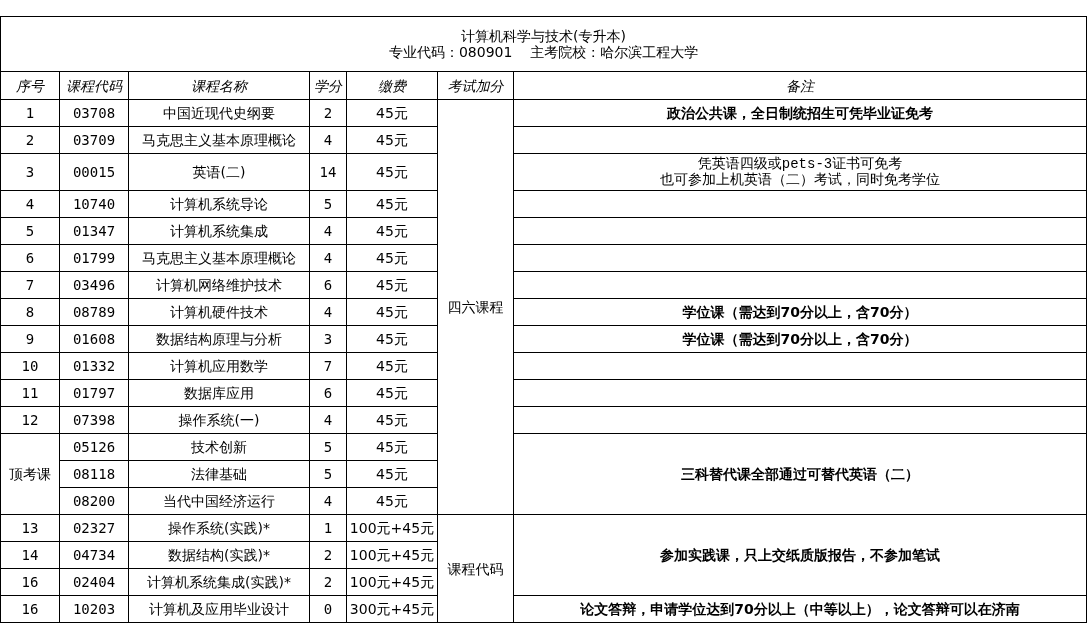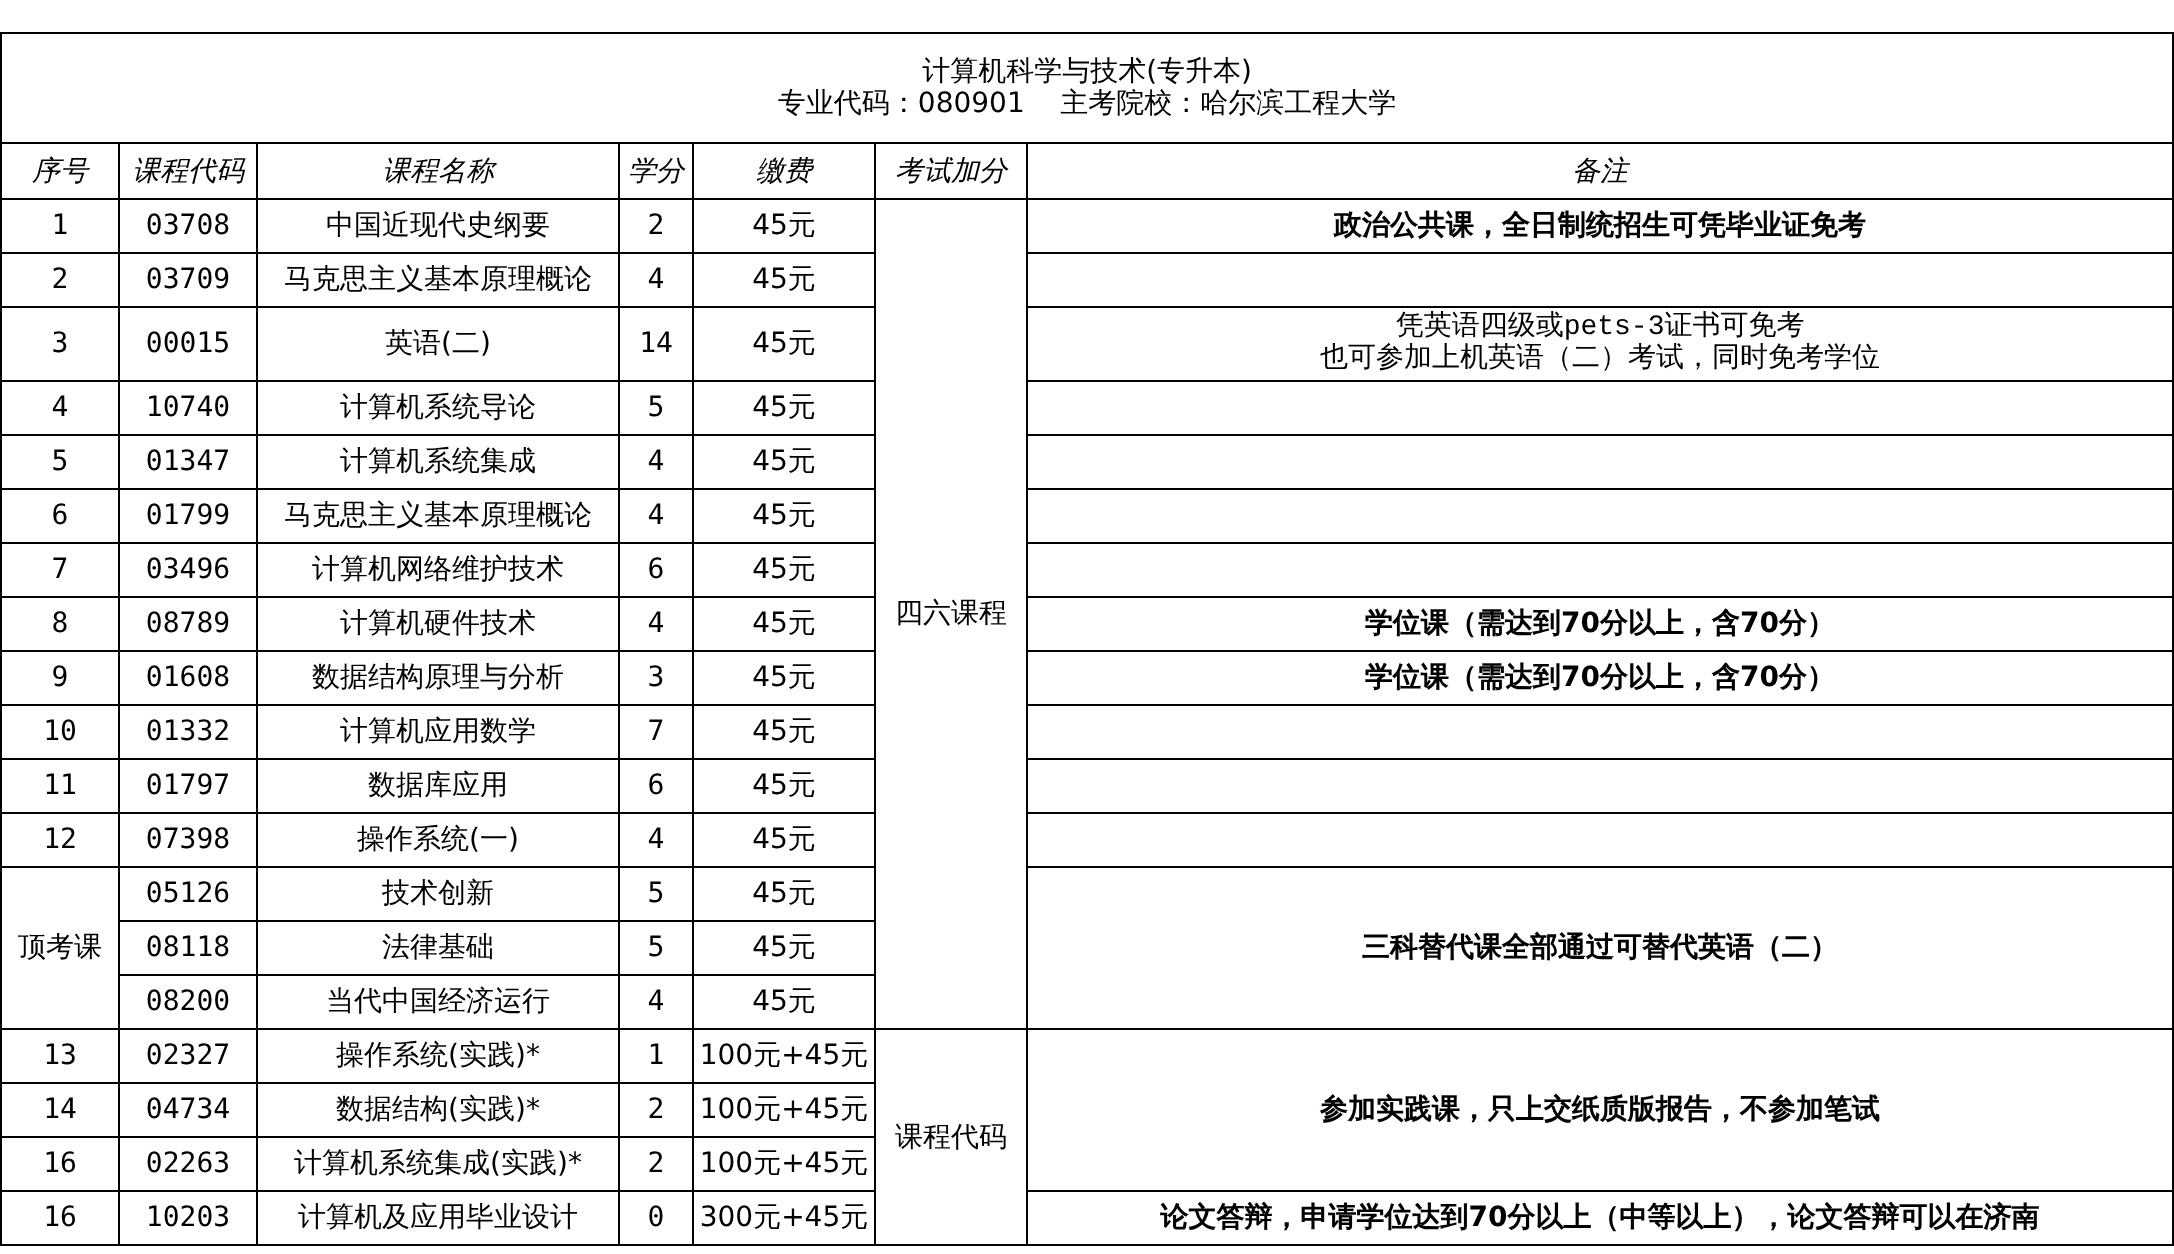--- a/index.html
+++ b/index.html
@@ -207,21 +207,21 @@
   </tr>
   <tr class="r">
     <td class="num">14</td>
     <td class="num">04734</td>
     <td>数据结构(实践)*</td>
     <td class="num">2</td>
     <td>100元+45元</td>
   </tr>
   <tr class="r">
     <td class="num">16</td>
-    <td class="num">02263</td>
+    <td class="num">02404</td>
     <td>计算机系统集成(实践)*</td>
     <td class="num">2</td>
     <td>100元+45元</td>
   </tr>
   <tr class="r">
     <td class="num">16</td>
     <td class="num">10203</td>
     <td>计算机及应用毕业设计</td>
     <td class="num">0</td>
     <td>300元+45元</td>

